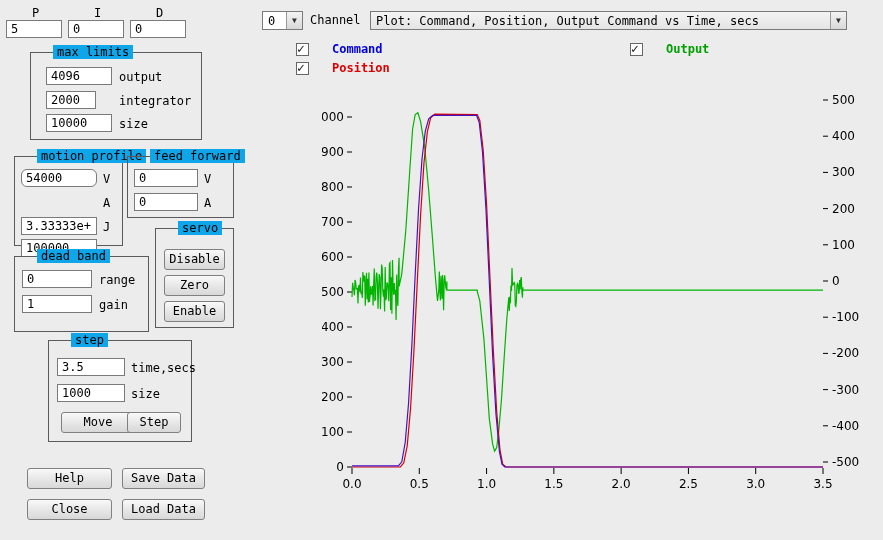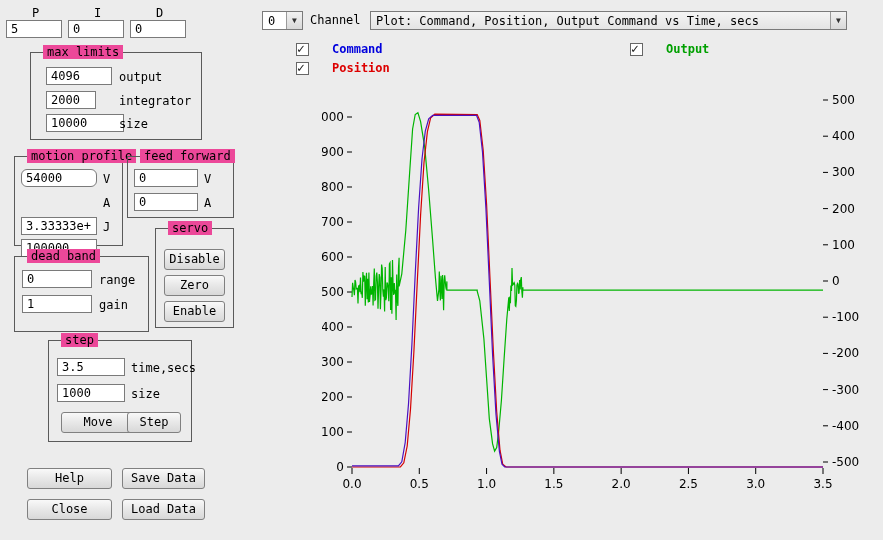--- a/index.html
+++ b/index.html
@@ -9,21 +9,21 @@
     overflow:hidden;
   }
   .lbl{position:absolute;white-space:nowrap;}
   .entry{
     position:absolute;height:18px;border:1px solid #7a7a7a;background:#fff;
     font:12px "DejaVu Sans Mono",monospace;padding:0 2px 0 4px;box-sizing:border-box;
     outline:none;
   }
   .group{position:absolute;border:1px solid #5a5a5a;}
   .group-label{
-    position:absolute;top:-8px;left:12px;background:#ec4899;padding:0 4px;
+    position:absolute;top:-8px;left:22px;background:#0ea5e9;padding:0 4px;
     white-space:nowrap;font:12px "DejaVu Sans Mono",monospace;
   }
   .btn{
     position:absolute;height:21px;border:1px solid #808080;border-radius:3px;
     background:linear-gradient(#f9f9f9,#e9e9e9 45%,#d8d8d8);
     font:12px "DejaVu Sans Mono",monospace;text-align:center;line-height:19px;
     box-sizing:border-box;cursor:default;
   }
   .combo{
     position:absolute;height:19px;border:1px solid #7a7a7a;background:#fff;
@@ -58,21 +58,21 @@
   <input class="entry" style="left: 6px; top: 20px; width: 56px;" value="5">
   <input class="entry" style="left: 68px; top: 20px; width: 56px;" value="0">
   <input class="entry" style="left: 130px; top: 20px; width: 56px;" value="0">
 
   <div class="group" style="left:30px;top:52px;width:170px;height:86px">
     <span class="group-label">max limits</span>
     <input class="entry" style="left: 15px; top: 14px; width: 66px;" value="4096">
     <div class="lbl" style="left:88px;top:17px">output</div>
     <input class="entry" style="left: 15px; top: 38px; width: 50px;" value="2000">
     <div class="lbl" style="left:88px;top:41px">integrator</div>
-    <input class="entry" style="left: 15px; top: 61px; width: 78px;" value="10000">
+    <input class="entry" style="left: 15px; top: 61px; width: 66px;" value="10000">
     <div class="lbl" style="left:88px;top:64px">size</div>
   </div>
 
   <div class="group" style="left:14px;top:156px;width:107px;height:88px">
     <span class="group-label">motion profile</span>
     <input class="entry" style="left: 6px; top: 12px; width: 76px; border-radius: 6px;" value="54000">
     <div class="lbl" style="left:88px;top:15px">V</div>
     <input class="entry" style="left: 6px; top: 36px; width: 76px; margin-top: 46px;" value="100000">
     <div class="lbl" style="left:88px;top:39px">A</div>
     <input class="entry" style="left: 6px; top: 60px; width: 76px;" value="3.33333e+">

